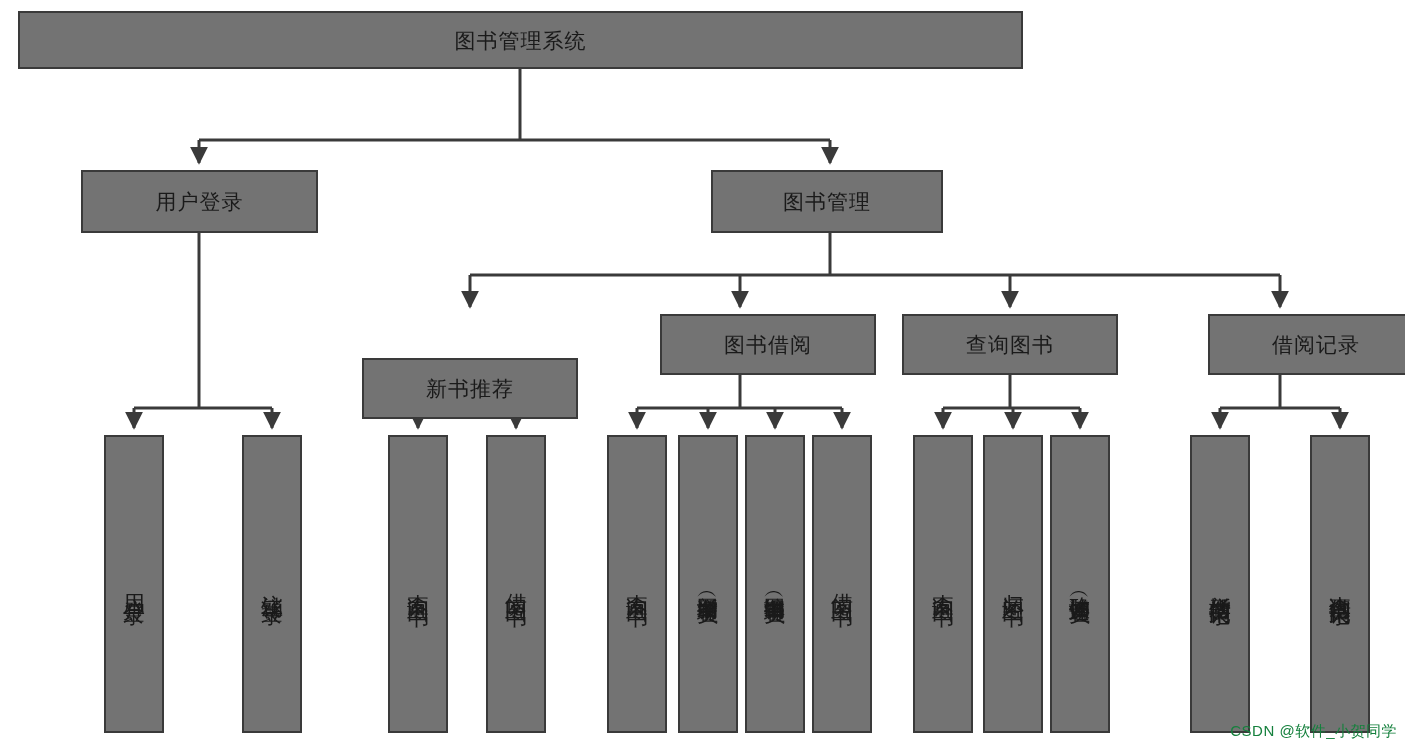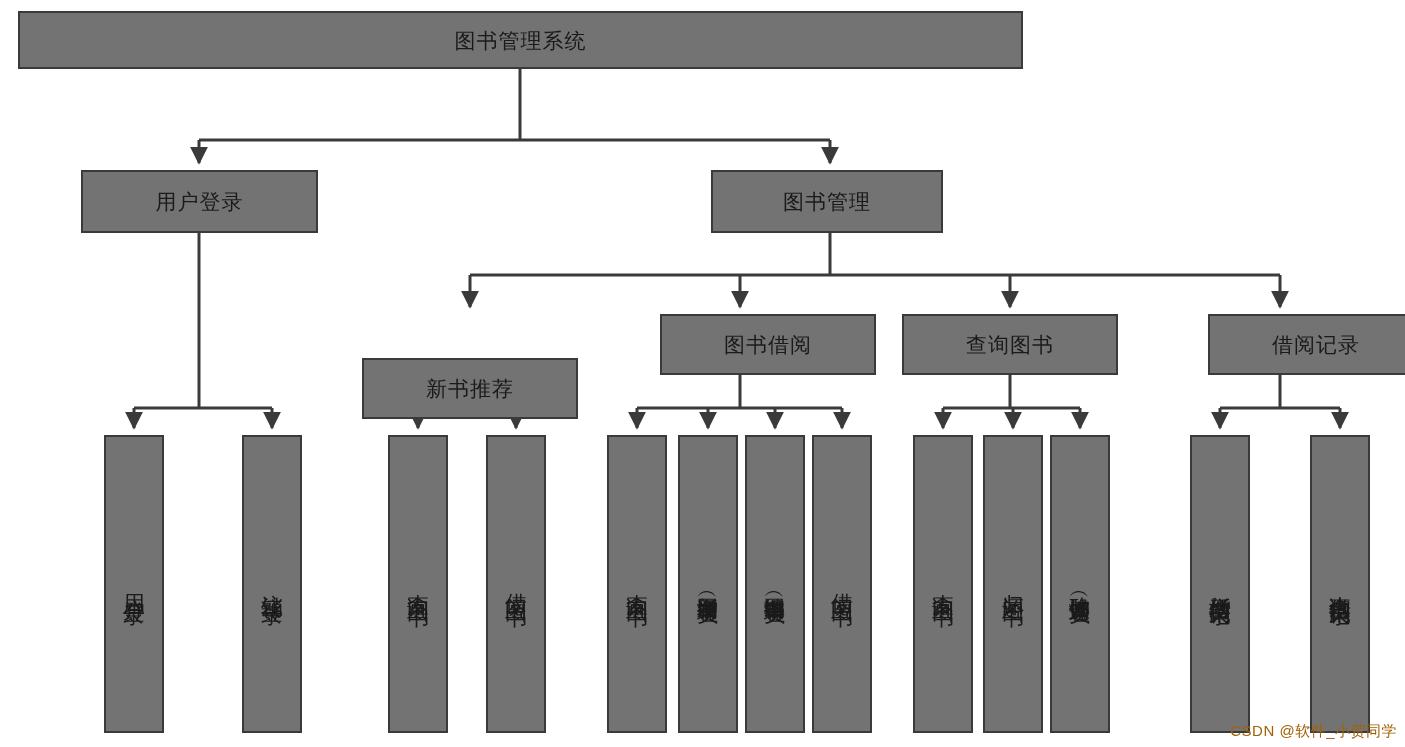--- a/index.html
+++ b/index.html
@@ -57,21 +57,21 @@
     line-height: 1.0;
     letter-spacing: 4px;
     white-space: nowrap;
     max-height: 100%;
   }
   #watermark {
     position: absolute;
     right: 8px;
     bottom: 6px;
     font-size: 15px;
-    color: #a16207;
+    color: #15803d;
     white-space: nowrap;
     letter-spacing: 0.5px;
   }
 </style>
 </head>
 <body>
 
 <div id="canvas">
 
   <svg class="links" viewBox="0 0 1405 747" xmlns="http://www.w3.org/2000/svg">

